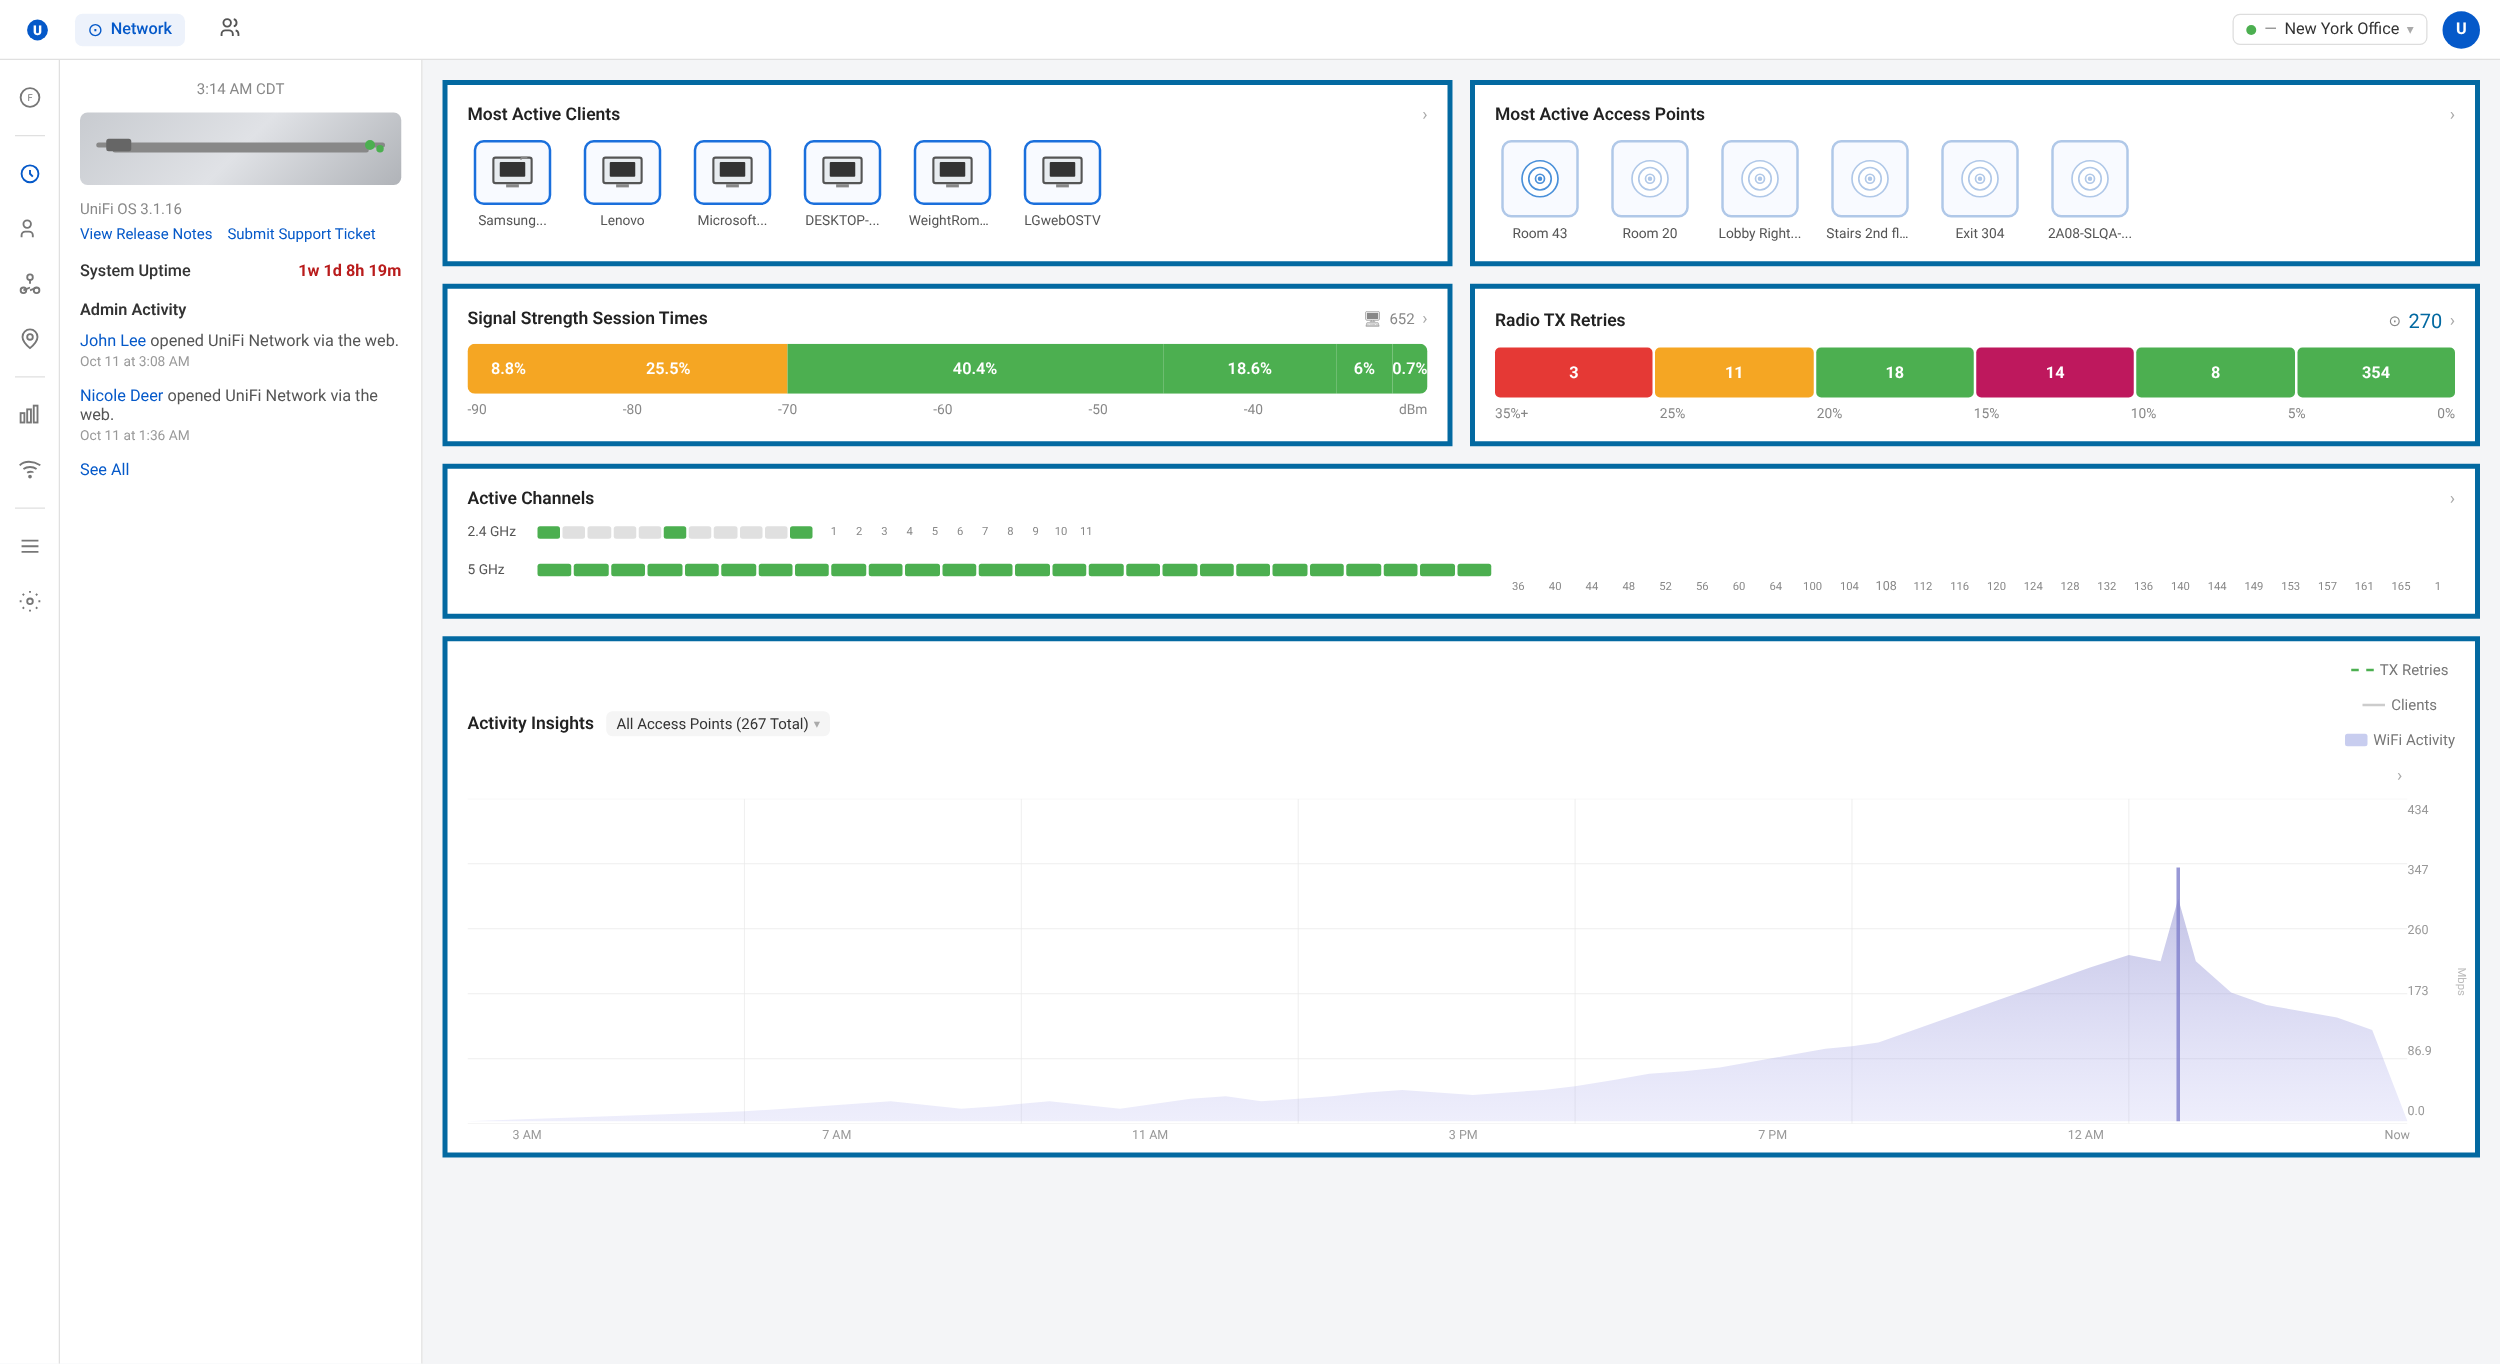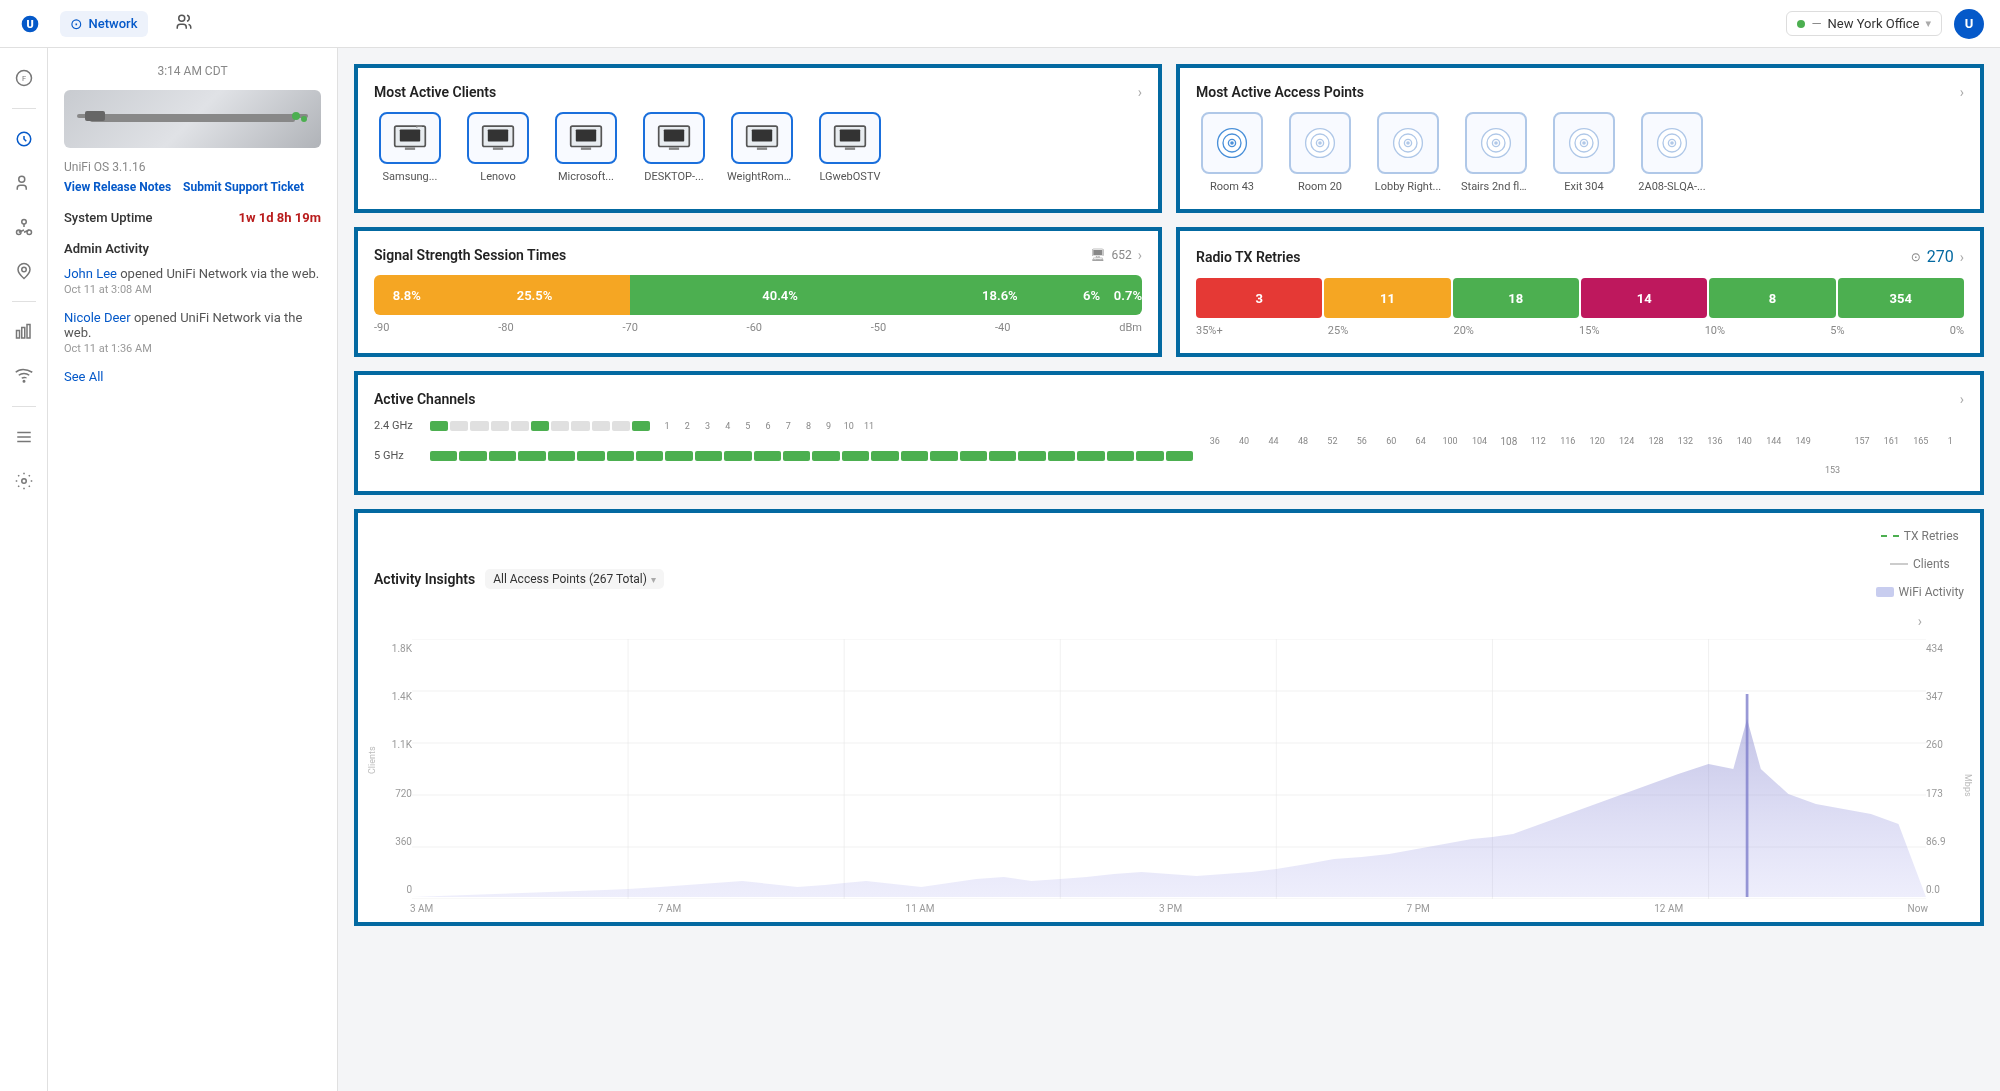--- a/index.html
+++ b/index.html
@@ -31,21 +31,21 @@
 
     
     .left-panel { width: 290px; background: #fff; border-right: 1px solid #e0e0e0; flex-shrink: 0; overflow-y: auto; padding: 16px; }
     .time-display { text-align: center; color: #888; font-size: 12px; margin-bottom: 12px; }
     .device-image { width: 100%; text-align: center; margin-bottom: 12px; }
     .device-image .device-box { background: linear-gradient(135deg, #c8cbd0 0%, #e0e2e6 50%, #b0b3b8 100%); border-radius: 6px; height: 58px; display: flex; align-items: center; justify-content: center; position: relative; }
     .device-box::before { content: ''; display: block; width: 80%; height: 6px; background: #888; border-radius: 2px; position: absolute; top: 50%; transform: translateY(-50%); }
     .device-box::after { content: ''; display: block; width: 6px; height: 6px; background: #4caf50; border-radius: 50%; position: absolute; right: 14px; top: 50%; transform: translateY(-50%); }
     .os-version { font-size: 12px; color: #888; margin-bottom: 6px; }
     .link-row { display: flex; gap: 12px; margin-bottom: 16px; }
-    .link-row a { color: #0559c9; text-decoration: none; font-size: 12px; font-weight: bold; }
+    .link-row a { color: #0559c9; text-decoration: none; font-size: 12px; }
     .system-uptime { display: flex; justify-content: space-between; margin-bottom: 16px; }
     .system-uptime .label { font-weight: 500; font-size: 13px; }
     .system-uptime .value { color: #b91c1c; font-size: 13px; font-weight: bold; }
     .admin-activity h3 { font-size: 13px; font-weight: 600; margin-bottom: 10px; }
     .activity-item { margin-bottom: 14px; }
     .activity-item .actor { color: #0559c9; text-decoration: none; font-size: 13px; }
     .activity-item .action-text { color: #555; font-size: 13px; }
     .activity-item .timestamp { color: #999; font-size: 11px; margin-top: 2px; }
     .see-all { color: #0559c9; font-size: 13px; cursor: pointer; text-decoration: none; display: block; margin-top: 4px; }
 
@@ -533,21 +533,21 @@
             <div style="height:10px;background:#4caf50;border-radius:2px;flex:1;"></div>
             <div style="height:10px;background:#4caf50;border-radius:2px;flex:1;"></div>
             <div style="height:10px;background:#4caf50;border-radius:2px;flex:1;"></div>
             <div style="height:10px;background:#4caf50;border-radius:2px;flex:1;"></div>
             <div style="height:10px;background:#4caf50;border-radius:2px;flex:1;"></div>
             <div style="height:10px;background:#4caf50;border-radius:2px;flex:1;"></div>
             <div style="height:10px;background:#4caf50;border-radius:2px;flex:1;"></div>
             <div style="height:10px;background:#4caf50;border-radius:2px;flex:1;"></div>
             <div style="height:10px;background:#4caf50;border-radius:2px;flex:1;"></div>
           </div>
-          <div style="display:flex;gap:2px;flex:1;">
+          <div style="display:flex;gap:2px;flex:1;align-items:flex-end;">
             <span style="font-size:9px;color:#888;flex:1;text-align:center;">36</span>
             <span style="font-size:9px;color:#888;flex:1;text-align:center;">40</span>
             <span style="font-size:9px;color:#888;flex:1;text-align:center;">44</span>
             <span style="font-size:9px;color:#888;flex:1;text-align:center;">48</span>
             <span style="font-size:9px;color:#888;flex:1;text-align:center;">52</span>
             <span style="font-size:9px;color:#888;flex:1;text-align:center;">56</span>
             <span style="font-size:9px;color:#888;flex:1;text-align:center;">60</span>
             <span style="font-size:9px;color:#888;flex:1;text-align:center;">64</span>
             <span style="font-size:9px;color:#888;flex:1;text-align:center;">100</span>
             <span style="font-size:9px;color:#888;flex:1;text-align:center;">104</span>
@@ -591,29 +591,20 @@
           <div class="legend-item">
             <div class="legend-dot-fill"></div>
             <span>WiFi Activity</span>
           </div>
           <span class="card-arrow">›</span>
         </div>
       </div>
 
       <div style="display:flex;position:relative;">
 
-        <div style="display:flex;flex-direction:column;justify-content:space-between;width:38px;height:260px;padding:4px 0;font-size:10px;color:#999;text-align:right;flex-shrink:0;position:relative;">
-          <span>1.8K</span>
-          <span>1.4K</span>
-          <span>1.1K</span>
-          <span>720</span>
-          <span>360</span>
-          <span>0</span>
-          <span style="position:absolute;left:-16px;top:50%;transform:rotate(-90deg) translateX(50%);font-size:9px;color:#bbb;white-space:nowrap;">Clients</span>
-        </div>
 
         <div style="flex:1;position:relative;height:260px;">
           <svg width="100%" height="260" viewBox="0 0 1100 260" preserveAspectRatio="none">
 
             <line x1="0" y1="0" x2="1100" y2="0" stroke="#e8e8e8" stroke-width="0.5"></line>
             <line x1="0" y1="52" x2="1100" y2="52" stroke="#e8e8e8" stroke-width="0.5"></line>
             <line x1="0" y1="104" x2="1100" y2="104" stroke="#e8e8e8" stroke-width="0.5"></line>
             <line x1="0" y1="156" x2="1100" y2="156" stroke="#e8e8e8" stroke-width="0.5"></line>
             <line x1="0" y1="208" x2="1100" y2="208" stroke="#e8e8e8" stroke-width="0.5"></line>
             <line x1="0" y1="260" x2="1100" y2="260" stroke="#e8e8e8" stroke-width="0.5"></line>

